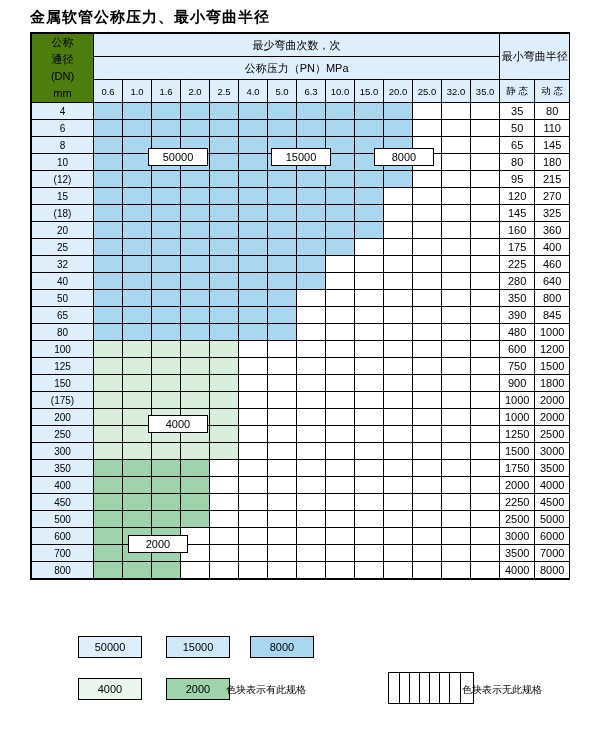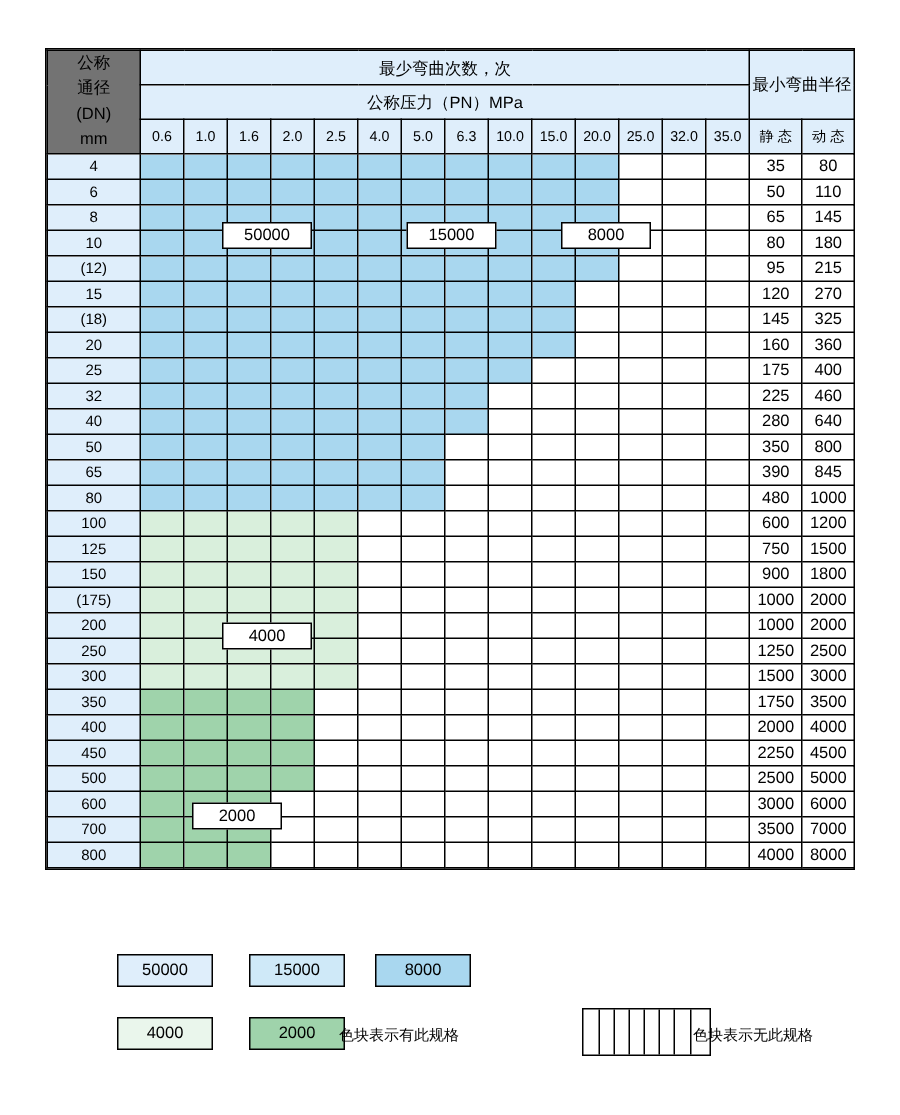--- a/index.html
+++ b/index.html
@@ -37,21 +37,21 @@
   table.main td,table.main th{
     border:1px solid #000;
     padding:0;
     text-align:center;
     vertical-align:middle;
     font-weight:normal;
     height:16px;
     overflow:hidden;
     white-space:nowrap;
   }
-  .hdr-left{background:#737373;font-size:11px;margin-left:40px;}
+  .hdr-left{background:#4d7c0f;font-size:11px;margin-left:40px;}
   .hdr-mid{background:#dfeefb;font-size:11px;}
   .colhdr{background:#dfeefb;font-size:9.5px;}
   .dncell{background:#dfeefb;font-size:10px;height:17px;}
   .radcell{background:#fff;font-size:11px;}
   .cellw{background:#ffffff;}
   .cellb{background:#a9d7ef;}
   .cellg{background:#d9efdc;}
   .cellgd{background:#9fd3ab;}
 
   
@@ -92,20 +92,21 @@
   }
   .swatch i{
     position:absolute;top:0;bottom:0;width:0;border-left:1px solid #000;
   }
 </style>
 </head>
 <body>
 
 <div id="page">
 
+  <div class="title">金属软管公称压力、最小弯曲半径</div>
 
   <div class="tablewrap">
     <table class="main">
       <colgroup>
         <col style="width:62px">
         <col span="14" style="width:29px">
         <col style="width:35px">
         <col style="width:35px">
       </colgroup>
       <tbody id="table-body">

